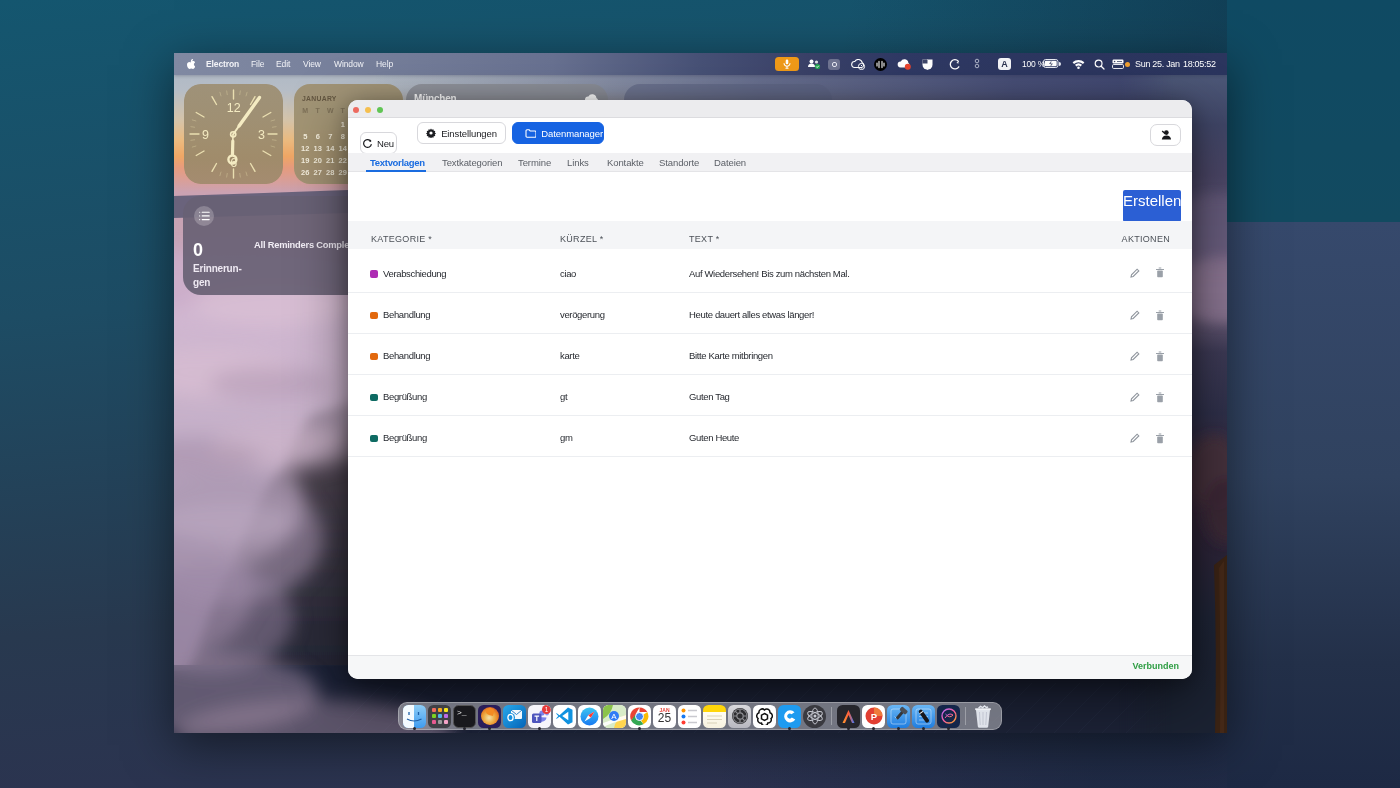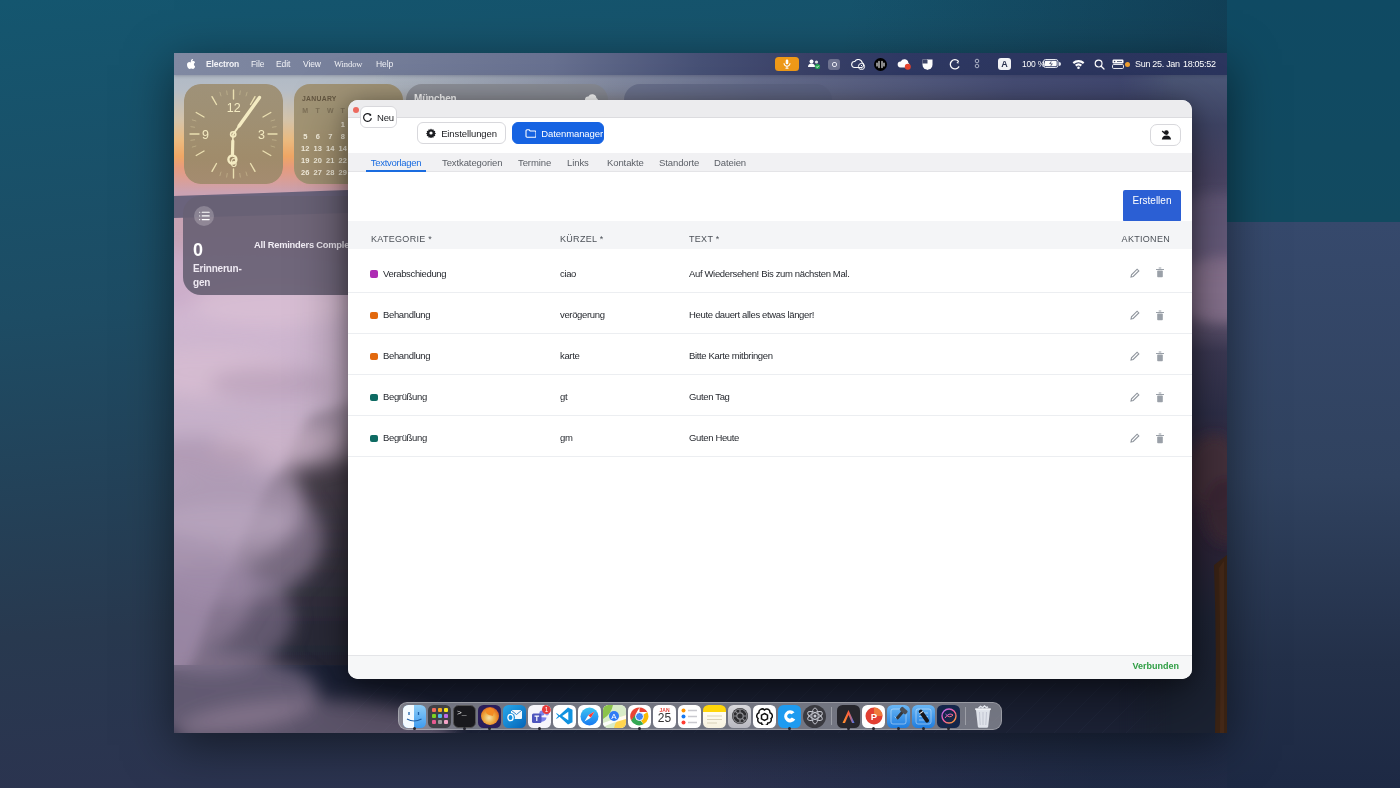--- a/index.html
+++ b/index.html
@@ -50,23 +50,23 @@
   }
   #titlebar { position:absolute; left:0; top:0; width:844px; height:18px; background:#ececee; border-bottom:1px solid #dcdcdf;}
   .tl { position:absolute; top:6.5px; width:6px; height:6px; border-radius:50%; }
   #title { position:absolute; left:0; top:0; width:844px; height:18px; text-align:center; line-height:19px; font-size:9px; font-weight:bold; color:#39393c; }
   .toolbtn {
     position:absolute; top:75px; height:22px; border:1px solid #d8d8dc; border-radius:6px;
     background:#fff; font-size:9.5px; letter-spacing:-0.1px; color:#1c1d21; display:flex; align-items:center; justify-content:center; gap:5px;
   }
   #tabbar { position:absolute; left:0; top:53px; width:844px; height:19px; background:#f1f1f3; border-bottom:1px solid #e4e4e7; }
   .tab { position:absolute; top:53px; height:19px; line-height:20px; text-align:center; font-size:9.5px; letter-spacing:-0.1px; }
-  #tab-active { color:#1a6ce0; font-weight:normal; letter-spacing:-0.3px;text-align:center; }
+  #tab-active { color:#1a6ce0; font-weight:bold; letter-spacing:-0.3px;text-align:center; }
   #tab-underline { position:absolute; top:70px; height:2px; background:#1a6ce0; }
-  #btn-create { position:absolute; left:775px; top:90px; width:58px; height:32px; background:#2b5fd4; border-radius:2px; color:#fff; font-size:10px; text-align:center; line-height:22px; }
+  #btn-create { position:absolute; left:775px; top:90px; width:58px; height:32px; background:#2b5fd4; border-radius:2px; color:#fff; font-size:15px; text-align:center; line-height:22px; }
   #thead { position:absolute; left:0px; top:121px; width:844px; height:28px; background:#f4f5f7; font-size:9px; color:#4c5158; letter-spacing:0.3px; }
   .th { position:absolute; top:0; line-height:36px; white-space:nowrap; }
   .row { position:absolute; left:0; width:844px; height:41px; border-bottom:1px solid #eceef1; font-size:9.5px; letter-spacing:-0.35px; color:#272a30; }
   .row .c1,.row .c2,.row .c3 { line-height:44px; }
   .row .cdot { top:18.5px; }
   .cdot { position:absolute; left:22px; top:17px; width:7.5px; height:7.5px; border-radius:2px; }
   .c1 { position:absolute; left:35px; top:0; line-height:41px; }
   .c2 { position:absolute; left:212px; top:0; line-height:41px; }
   .c3 { position:absolute; left:341px; top:0; line-height:41px; }
   .acticons { position:absolute; right:27px; top:0; height:44px; display:flex; align-items:center; gap:15px; }
@@ -185,21 +185,21 @@
   </svg>
 
   <div id="menubar">
     <svg style="position:absolute;left:12px;top:6.2px;" width="9" height="10" viewBox="0 0 9 10">
         <path d="M6.4 1.7 c-0.6 0.7 -1.5 0.6 -1.5 0.6 s-0.1-0.9 0.5-1.6 C6 0 6.9 0.1 6.9 0.1 s0.1 0.9 -0.5 1.6 Z M4.7 2.6 c0.5 0 1.2-0.5 2.2-0.5 1.6 0 2.3 1.2 2.3 1.2 s-1.3 0.6-1.3 2 c0 1.6 1.4 2.1 1.4 2.1 s-1 2.6-2.3 2.6 c-0.6 0-1-0.4-1.7-0.4 -0.7 0-1.3 0.4-1.8 0.4 C2.2 10 1 7.7 1 5.8 1 3.9 2.2 3 3.3 3 c0.6 0 1 0.4 1.4 0.4 Z" fill="#fff"></path>
       </svg>
     <span class="mb-item bold" style="left:32px;">Electron</span>
     <span class="mb-item" style="left:77px;">File</span>
     <span class="mb-item" style="left:102px;">Edit</span>
     <span class="mb-item" style="left:129px;">View</span>
-    <span class="mb-item" style="left:160px;font-family:Liberation Serif, serif;">Window</span>
+    <span class="mb-item" style="left:160px;">Window</span>
     <span class="mb-item" style="left:202px;">Help</span>
     <div class="mb-right" style="position:absolute;left:0;top:0;width:1053px;height:22px;">
       <span style="position:absolute;left:601px;top:4px;width:24px;height:14px;background:#f09a18;border-radius:3.5px;display:inline-flex;align-items:center;justify-content:center;">
         <svg width="8" height="10" viewBox="0 0 8 10">
             <g fill="none" stroke="#fff" stroke-width="1.1">
               <rect x="2.7" y="0.6" width="2.6" height="4.6" rx="1.3" fill="#fff" stroke="none"></rect>
               <path d="M1 4.2 a3 3 0 0 0 6 0 M4 7.4 L4 9 M2.5 9.2 L5.5 9.2"></path>
             </g>
           </svg>
       </span>
@@ -368,21 +368,21 @@
       <div style="position:absolute;left:71px;top:44px;font-size:9.3px;letter-spacing:-0.2px;font-weight:bold;color:#f2eef6;white-space:nowrap;">All Reminders Completed!</div>
     </div>
   </div>
 
   <div id="win">
     <div id="titlebar"></div>
     <span class="tl" style="left:5px;background:#ed6a5f;"></span>
     <span class="tl" style="left:17px;background:#f5bf4f;"></span>
     <span class="tl" style="left:29px;background:#61c554;"></span>
 
-    <div class="toolbtn" style="left:12px;width:37px;top:6px;">
+    <div class="toolbtn" style="left:12px;width:37px;top:32px;">
       <svg width="9" height="9" viewBox="0 0 9 9">
           <path d="M7.8 2.3 a3.9 3.9 0 1 0 .6 2.9" fill="none" stroke="#1c1d21" stroke-width="1.2"></path>
           <path d="M8.0 0.6 l0.2 2.2 l-2.2-0.3 Z" fill="#1c1d21"></path>
         </svg>
       <span>Neu</span>
     </div>
     <div class="toolbtn" style="left:69px;width:89px;top:22px;">
       <svg width="10" height="10" viewBox="0 0 10 10">
           <path d="M5 0.4 l0.9 1.3 1.5-0.5 0.3 1.6 1.6 0.3-0.5 1.5 1.3 0.9-1.3 0.9 0.5 1.5-1.6 0.3-0.3 1.6-1.5-0.5-0.9 1.3-0.9-1.3-1.5 0.5-0.3-1.6-1.6-0.3 0.5-1.5-1.3-0.9 1.3-0.9-0.5-1.5 1.6-0.3 0.3-1.6 1.5 0.5 Z" fill="#1c1d21"></path>
           <circle cx="5" cy="5" r="1.6" fill="#fff"></circle>

